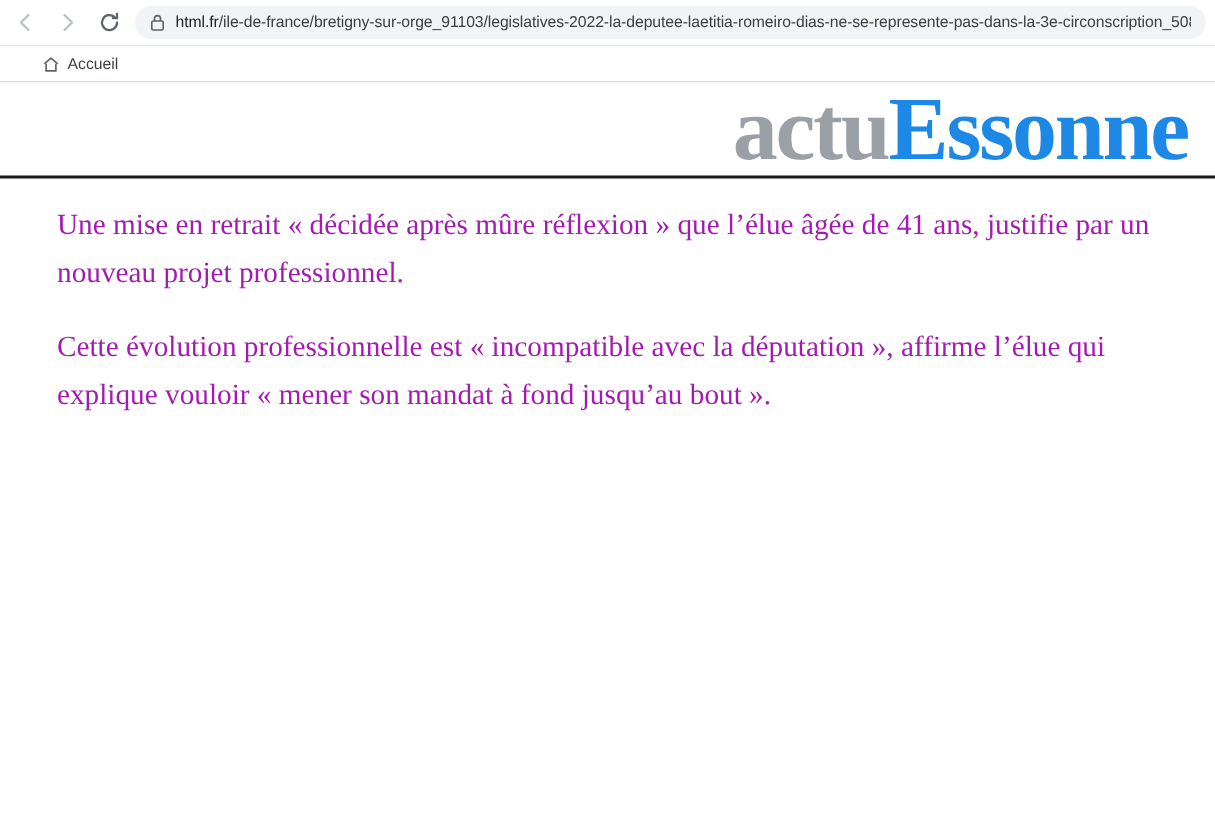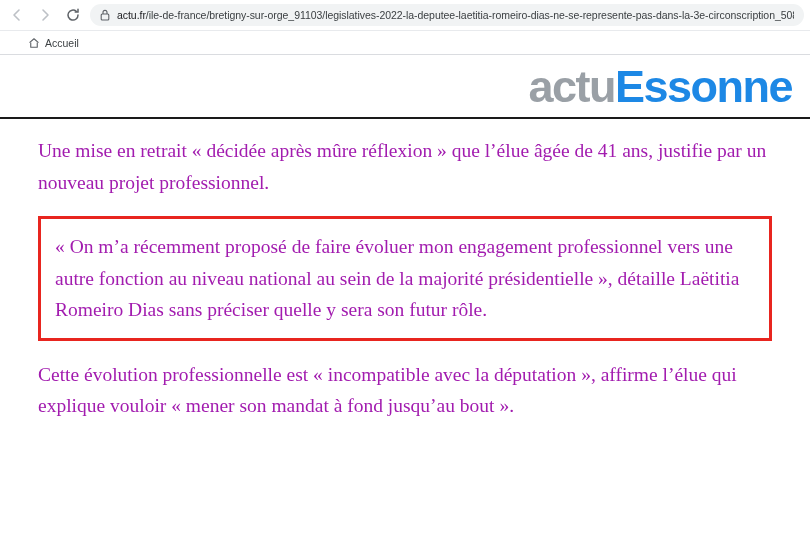--- a/index.html
+++ b/index.html
@@ -103,22 +103,22 @@
 
   .site-header {
     height: 62px;
     border-bottom: 2px solid #1a1a1a;
     display: flex;
     align-items: center;
     justify-content: flex-end;
     padding-right: 18px;
   }
   .logo {
-    font-family: Liberation Sans, sans-serif;
-    font-size: 45px;
+    font-family: Liberation Serif, serif;
+    font-size: 60px;
     font-weight: 700;
     letter-spacing: -1.5px;
     line-height: 1;
     white-space: nowrap;
   }
   .logo .logo-actu { color: #9aa0a6; }
   .logo .logo-dept { color: #1d88e5; }
 
   .article {
     padding: 16px 38px 0 38px;
@@ -173,21 +173,21 @@
       </svg>
     </div>
 
     <div class="omnibox">
       <span class="lock-icon">
         <svg width="10" height="12" viewBox="0 0 10 12" fill="none" stroke="currentColor" stroke-width="1.1">
           <rect x="1.2" y="5" width="7.6" height="6" rx="1"></rect>
           <path d="M3 5 V3.4 A2 2 0 0 1 7 3.4 V5"></path>
         </svg>
       </span>
-      <span class="url-text"><span class="url-host">actu.fr</span><span>/ile-de-france/bretigny-sur-orge_91103/legislatives-2022-la-deputee-laetitia-romeiro-dias-ne-se-represente-pas-dans-la-3e-circonscription_50812070.html</span></span>
+      <span class="url-text"><span class="url-host">html.fr</span><span>/ile-de-france/bretigny-sur-orge_91103/legislatives-2022-la-deputee-laetitia-romeiro-dias-ne-se-represente-pas-dans-la-3e-circonscription_50812070.html</span></span>
     </div>
   </div>
 
   <div class="bookmarks-bar">
     <div class="bookmark">
       <span class="bm-icon">
         <svg width="12" height="12" viewBox="0 0 14 14" fill="none" stroke="currentColor" stroke-width="1.3" stroke-linejoin="round">
           <path d="M1.8 6.6 L7 2 L12.2 6.6"></path>
           <path d="M3.2 6.4 V12 H10.8 V6.4"></path>
         </svg>
@@ -203,20 +203,17 @@
     <div class="logo">
       <span class="logo-actu">actu</span><span class="logo-dept">Essonne</span>
     </div>
   </div>
 
   <div class="article">
 
 
     <p>Une mise en retrait « décidée après mûre réflexion » que l’élue âgée de 41 ans, justifie par un nouveau projet professionnel.</p>
 
-    <div class="quote-box">
-      <p>« On m’a récemment proposé de faire évoluer mon engagement professionnel vers une autre fonction au niveau national au sein de la majorité présidentielle », détaille Laëtitia Romeiro Dias sans préciser quelle y sera son futur rôle.</p>
-    </div>
 
     <p>Cette évolution professionnelle est « incompatible avec la députation », affirme l’élue qui explique vouloir « mener son mandat à fond jusqu’au bout ».</p>
 
   </div>
 </div>
 
 </body></html>

